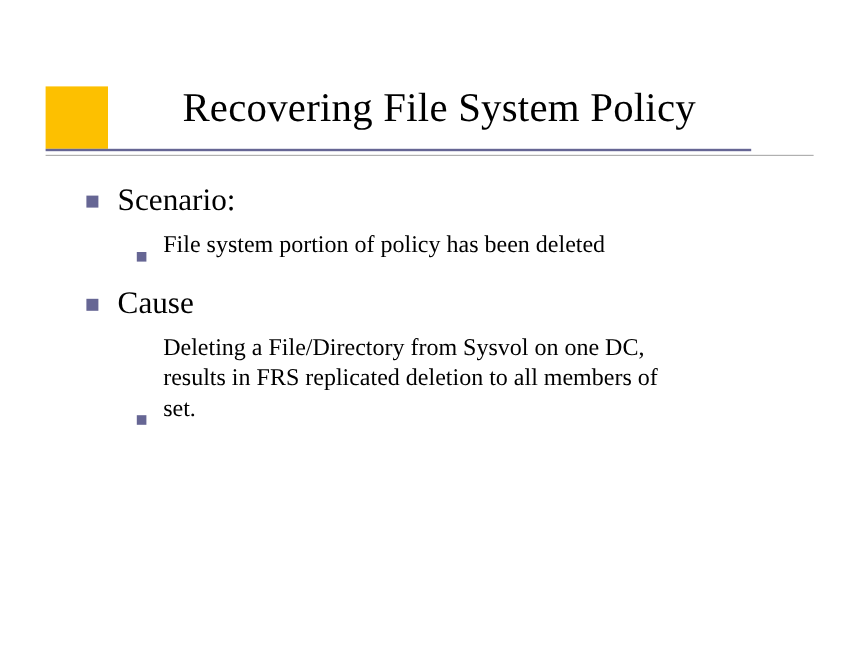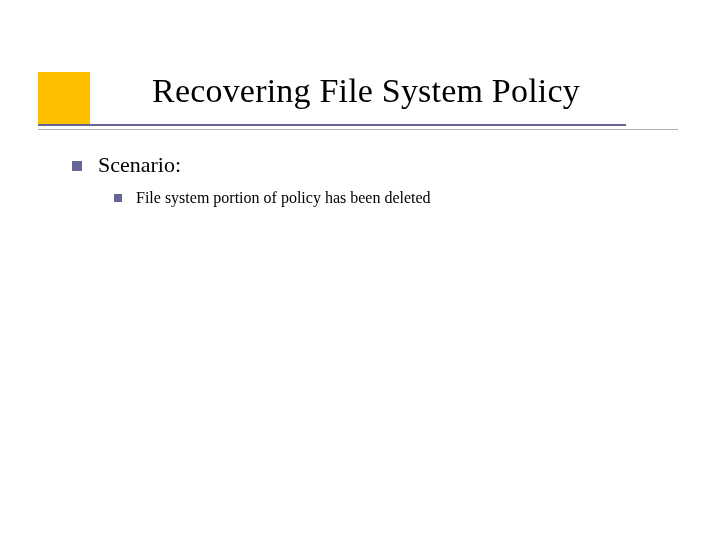--- a/index.html
+++ b/index.html
@@ -58,28 +58,29 @@
     position: absolute;
     left: 72px;
     top: 152px;
     right: 0;
   }
   .row {
     display: flex;
     align-items: flex-start;
   }
   .row.level1 {
-    font-size: 22px;
+    font-size: 26px;
     margin-bottom: 10px;
   }
   .row.level2 {
-    font-size: 16px;
+    font-size: 20px;
     margin-left: 42px;
     margin-bottom: 6px;
     line-height: 1.28;
+    align-items: flex-end;
   }
   .section-gap {
     height: 14px;
   }
   .sq-bullet {
     flex: 0 0 auto;
     background: #666694;
     margin-top: 0.42em;
   }
   .row.level1 .sq-bullet {
@@ -115,16 +116,24 @@
       <span class="sq-bullet"></span>
       <span class="text">Scenario:</span>
     </div>
     <div class="row level2">
       <span class="sq-bullet"></span>
       <span class="text">File system portion of policy has been deleted</span>
     </div>
 
     <div class="section-gap"></div>
 
+    <div class="row level1">
+      <span class="sq-bullet"></span>
+      <span class="text">Cause</span>
+    </div>
+    <div class="row level2">
+      <span class="sq-bullet"></span>
+      <span class="text">Deleting a File/Directory from Sysvol on one DC, results in FRS replicated deletion to all members of set.</span>
+    </div>
 
   </div>
 
 </div>
 
 </body></html>

